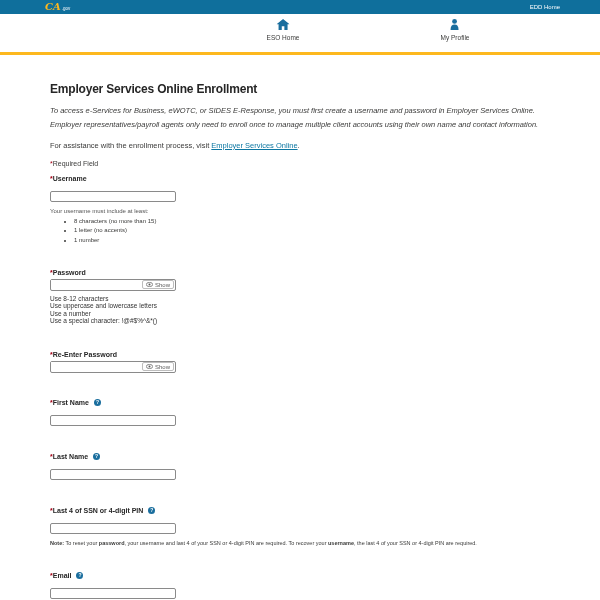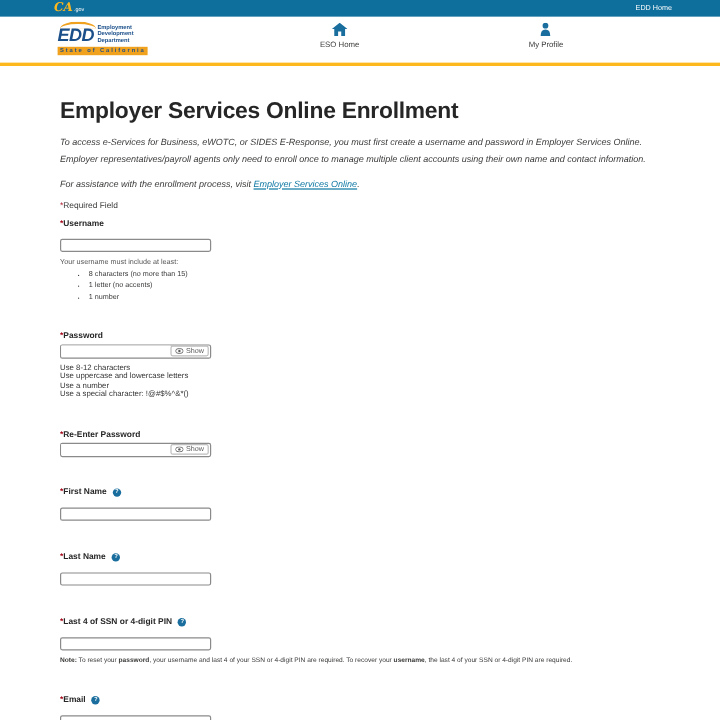--- a/index.html
+++ b/index.html
@@ -32,23 +32,23 @@
               align-items:center; cursor:pointer; }
   .nav-eso { left:283px; transform:translateX(-50%); }
   .nav-profile { left:455px; transform:translateX(-50%); }
   .nav-item svg { display:block; }
   .nav-label { margin-top:4px; font-size:6.5px; color:#3a3a39; }
 
   .gold-divider { height:2.5px; background:#fdb81e; }
 
   
   .content { padding:0 40px 0 50px; }
-  h1 { margin-top:27px; font-size:19px; font-weight:600; color:#262626; letter-spacing:-0.2px; }
+  h1 { margin-top:27px; font-size:12px; font-weight:600; color:#262626; letter-spacing:-0.2px; }
   .intro { margin-top:8px; font-size:7.5px; line-height:14px; color:#3a3a39; max-width:515px;font-style:italic; }
-  .assist { margin-top:9px; font-size:7.5px;font-style:italic; }
+  .assist { margin-top:9px; font-size:7.5px; }
   .link { color:#0d77a2; text-decoration:underline; cursor:pointer; }
   .required-note { margin-top:10px; font-size:7px; color:#3a3a39; }
   .req { color:#a30014; }
 
   .field-group { margin-top:26px; }
   .field-label { display:flex; align-items:center; font-size:7px; font-weight:bold;
                  color:#262626; margin-bottom:3px; }
   .help-icon { display:inline-flex; align-items:center; justify-content:center;
                width:7px; height:7px; border-radius:50%; background:#1a6e9e; color:#fff;
                font-size:5px; font-weight:bold; margin-left:5px; cursor:pointer; }
@@ -74,32 +74,20 @@
 
 <div class="utility-bar">
   <div class="ca-gov-logo">
     <span class="ca-script">CA</span>
     <span class="ca-gov-suffix">.gov</span>
   </div>
   <a class="edd-home-link">EDD Home</a>
 </div>
 
 <header class="site-header">
-  <div class="edd-logo">
-    <div class="edd-swoosh"></div>
-    <div class="edd-logo-top">
-      <span class="edd-acronym">EDD</span>
-      <span class="edd-lines">
-        <span>Employment</span>
-        <span>Development</span>
-        <span>Department</span>
-      </span>
-    </div>
-    <div class="edd-tagline">State of California</div>
-  </div>
 
   <div class="nav-item nav-eso">
     <svg width="13" height="11" viewBox="0 0 13 11">
       <path d="M6.5 0 L13 5.2 L11 5.2 L11 11 L7.8 11 L7.8 7.2 L5.2 7.2 L5.2 11 L2 11 L2 5.2 L0 5.2 Z" fill="#1a6e9e"></path>
     </svg>
     <span class="nav-label">ESO Home</span>
   </div>
 
   <div class="nav-item nav-profile">
     <svg width="10" height="11" viewBox="0 0 10 11">

